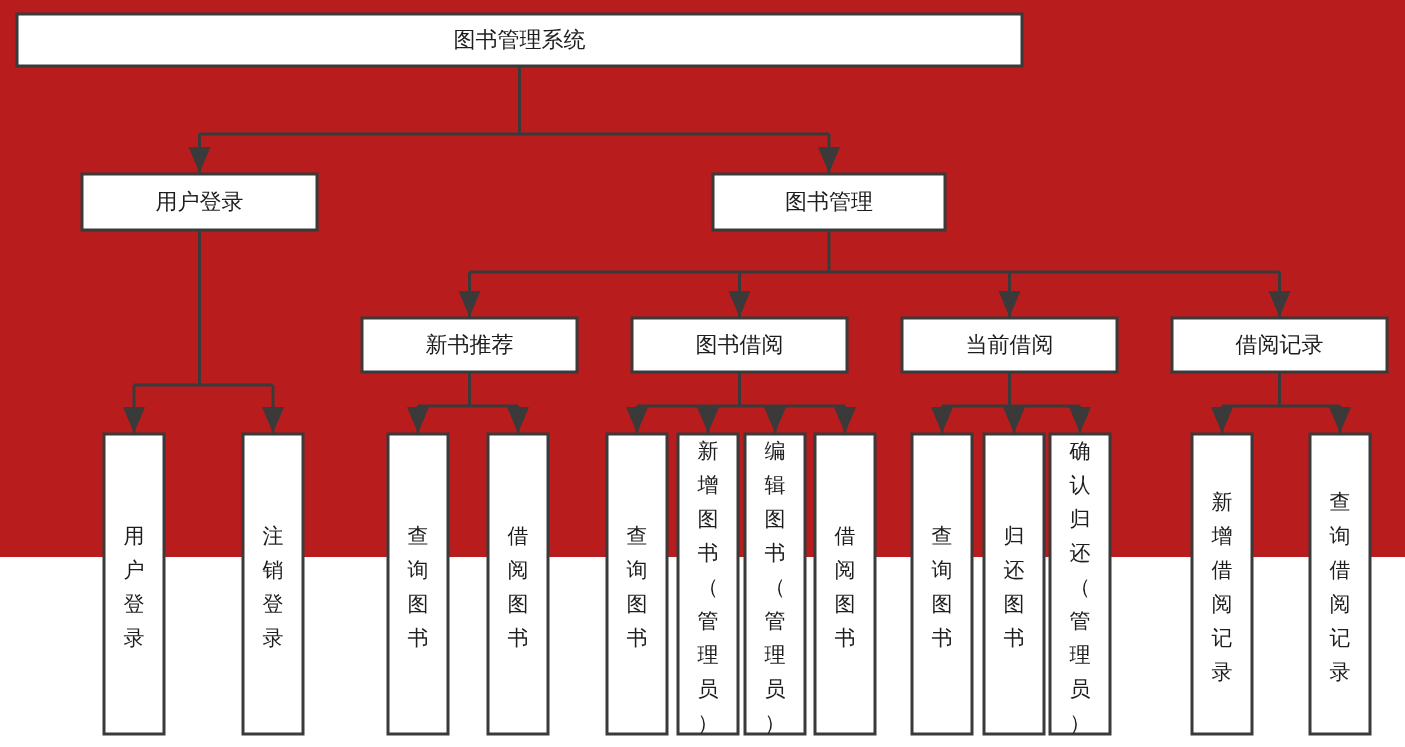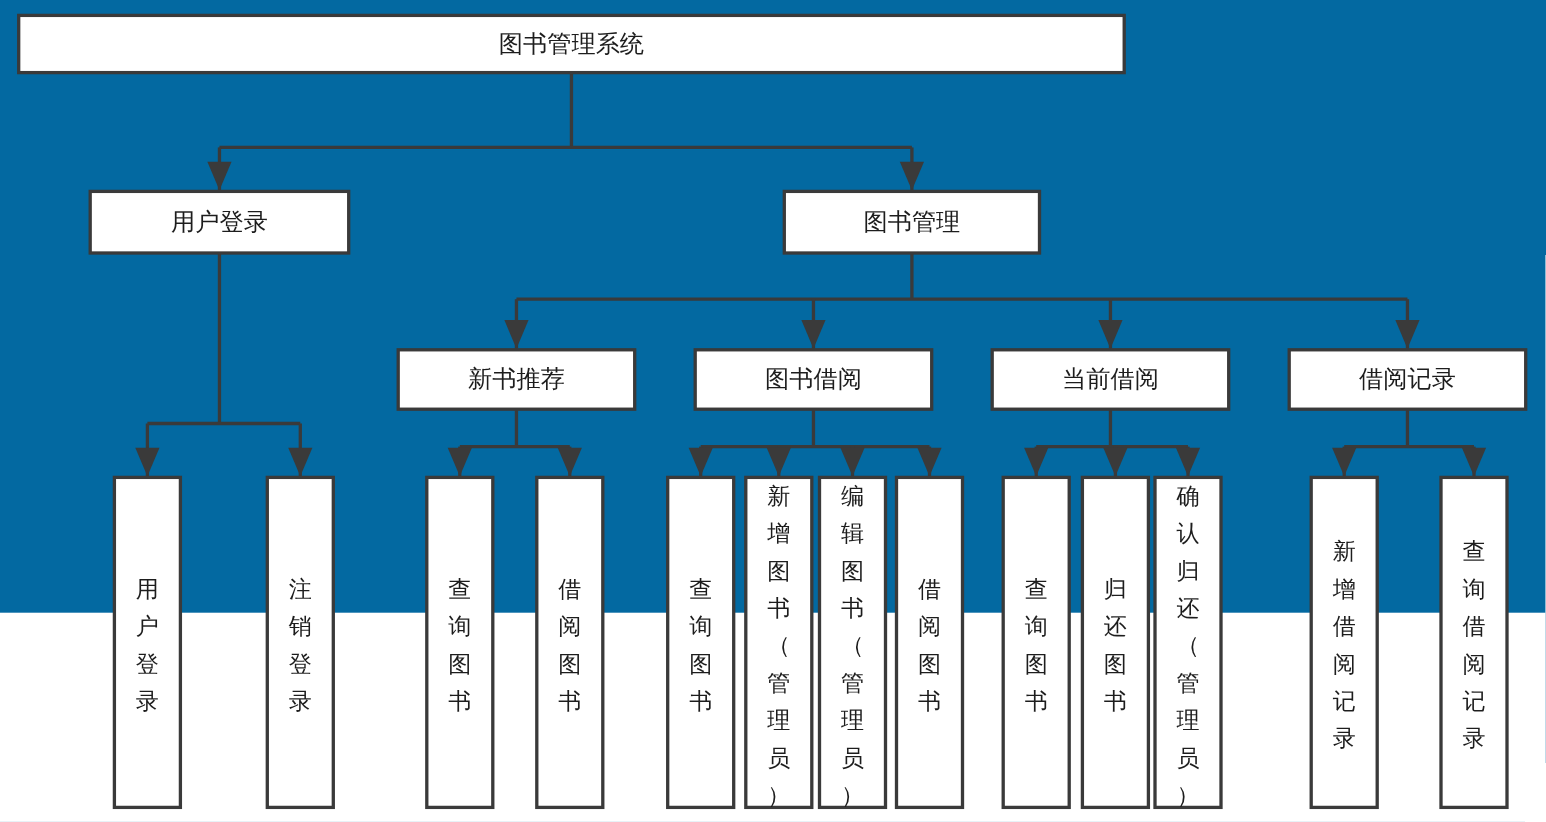--- a/index.html
+++ b/index.html
@@ -10,21 +10,21 @@
   body {
     width: 1405px;
     height: 747px;
     font-family: "DejaVu Sans", "Liberation Sans", sans-serif;
     overflow: hidden;
   }
   #diagram-root {
     position: relative;
     width: 1405px;
     height: 557px;
-    background: #0369a1;
+    background: #b91c1c;
   }
   svg#flow-svg {
     position: absolute;
     left: 0;
     top: 0;
     width: 1405px;
     height: 747px;
   }
   .node-box {
     fill: #ffffff;

